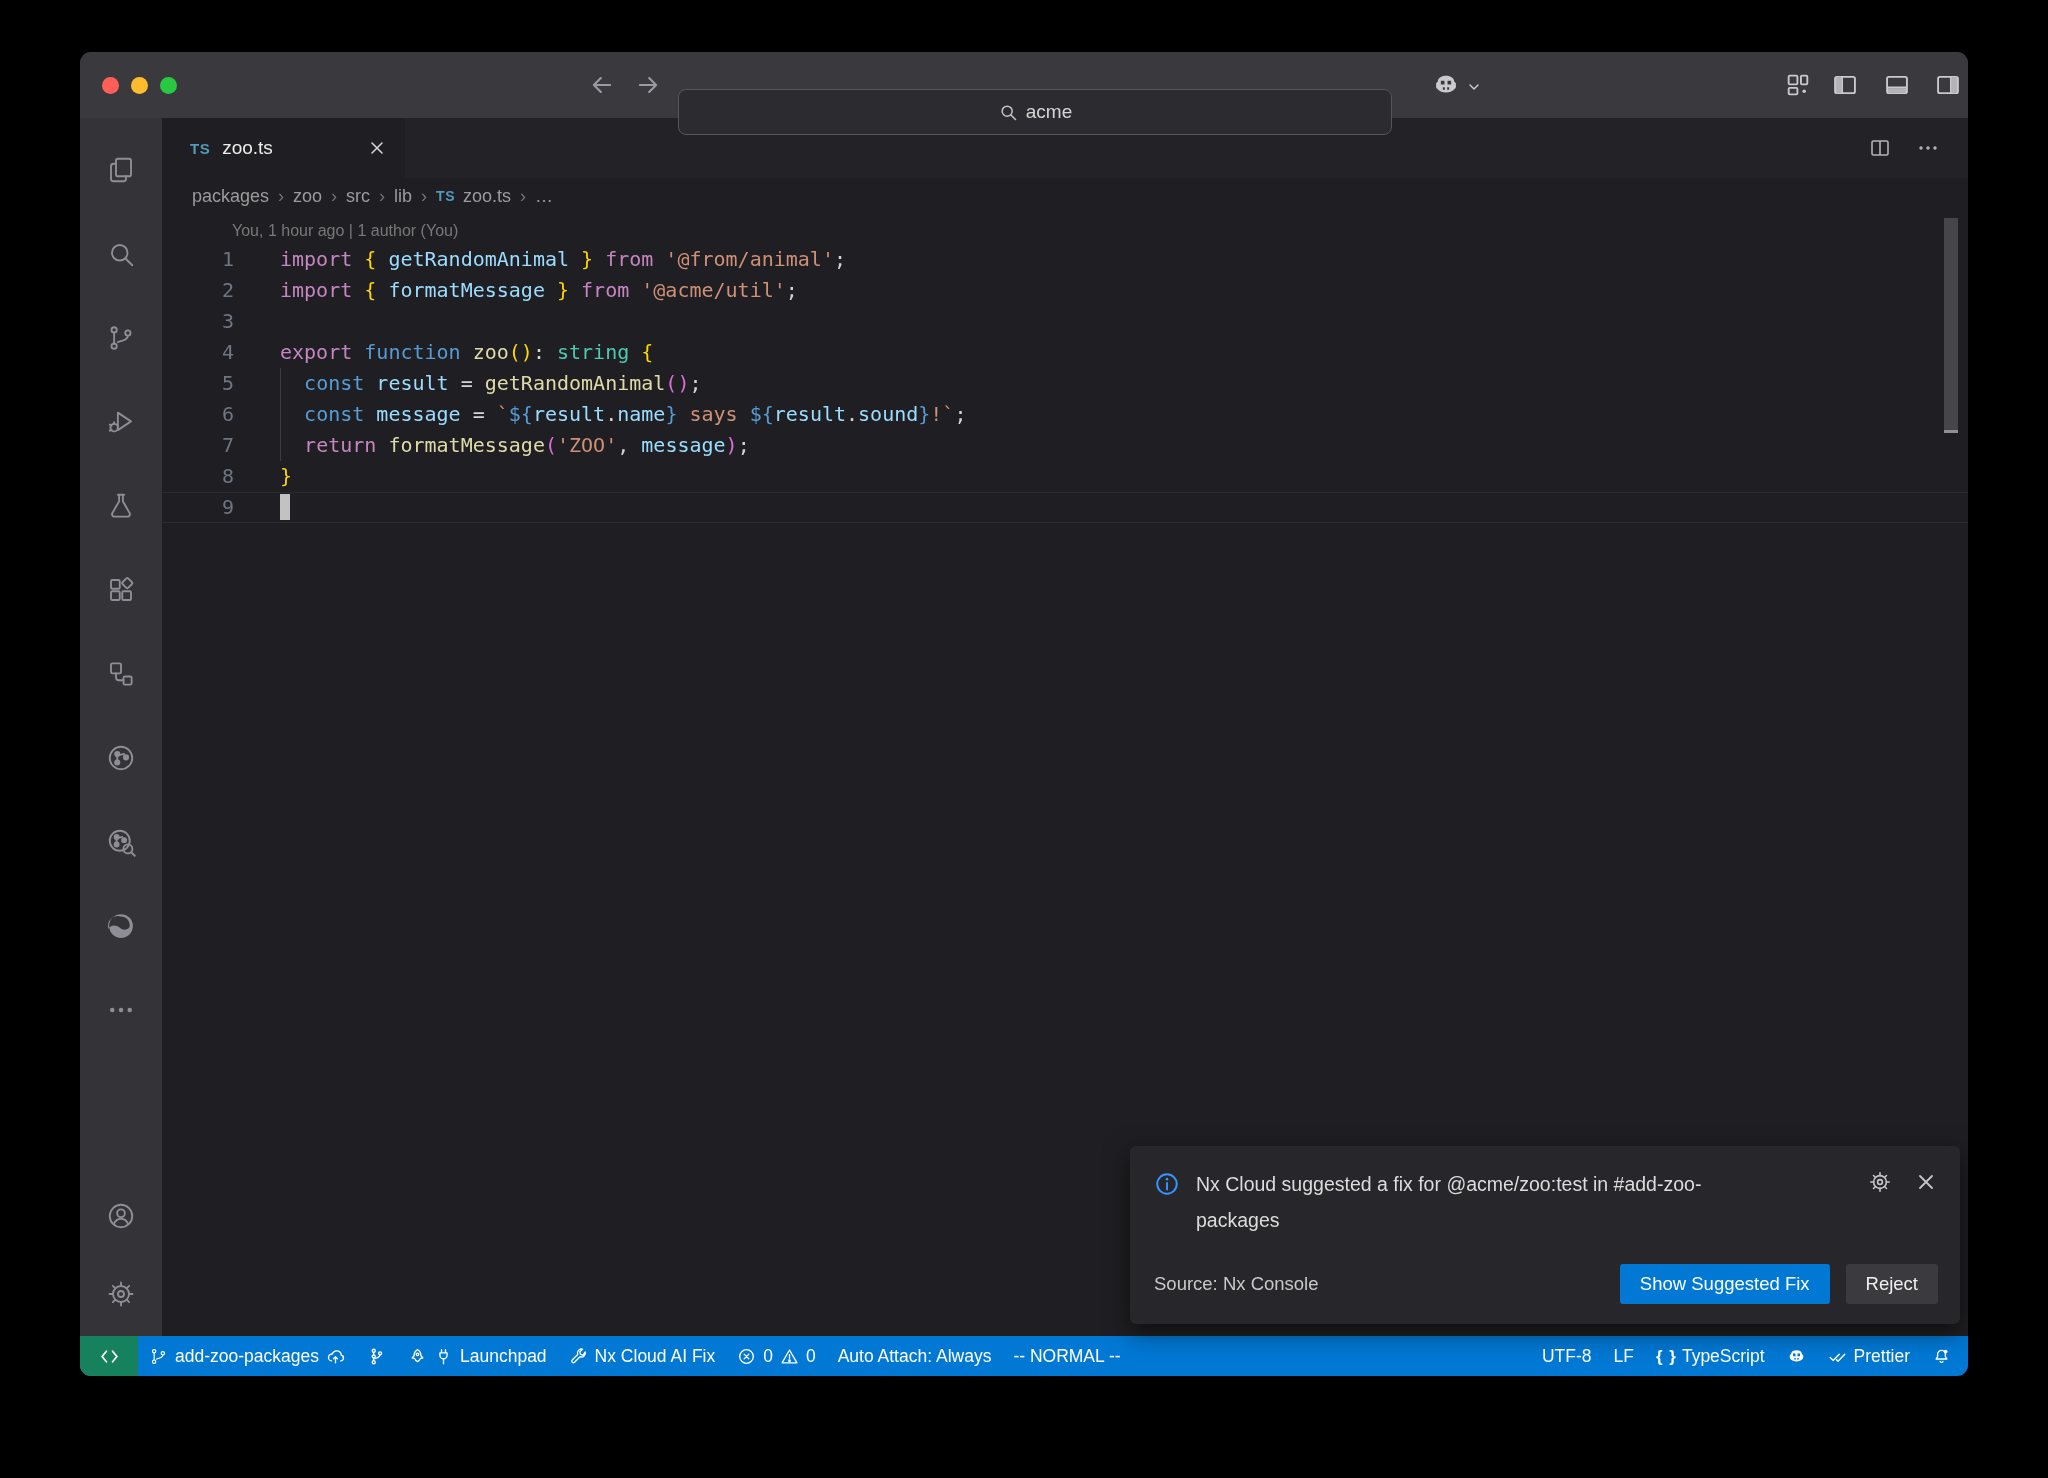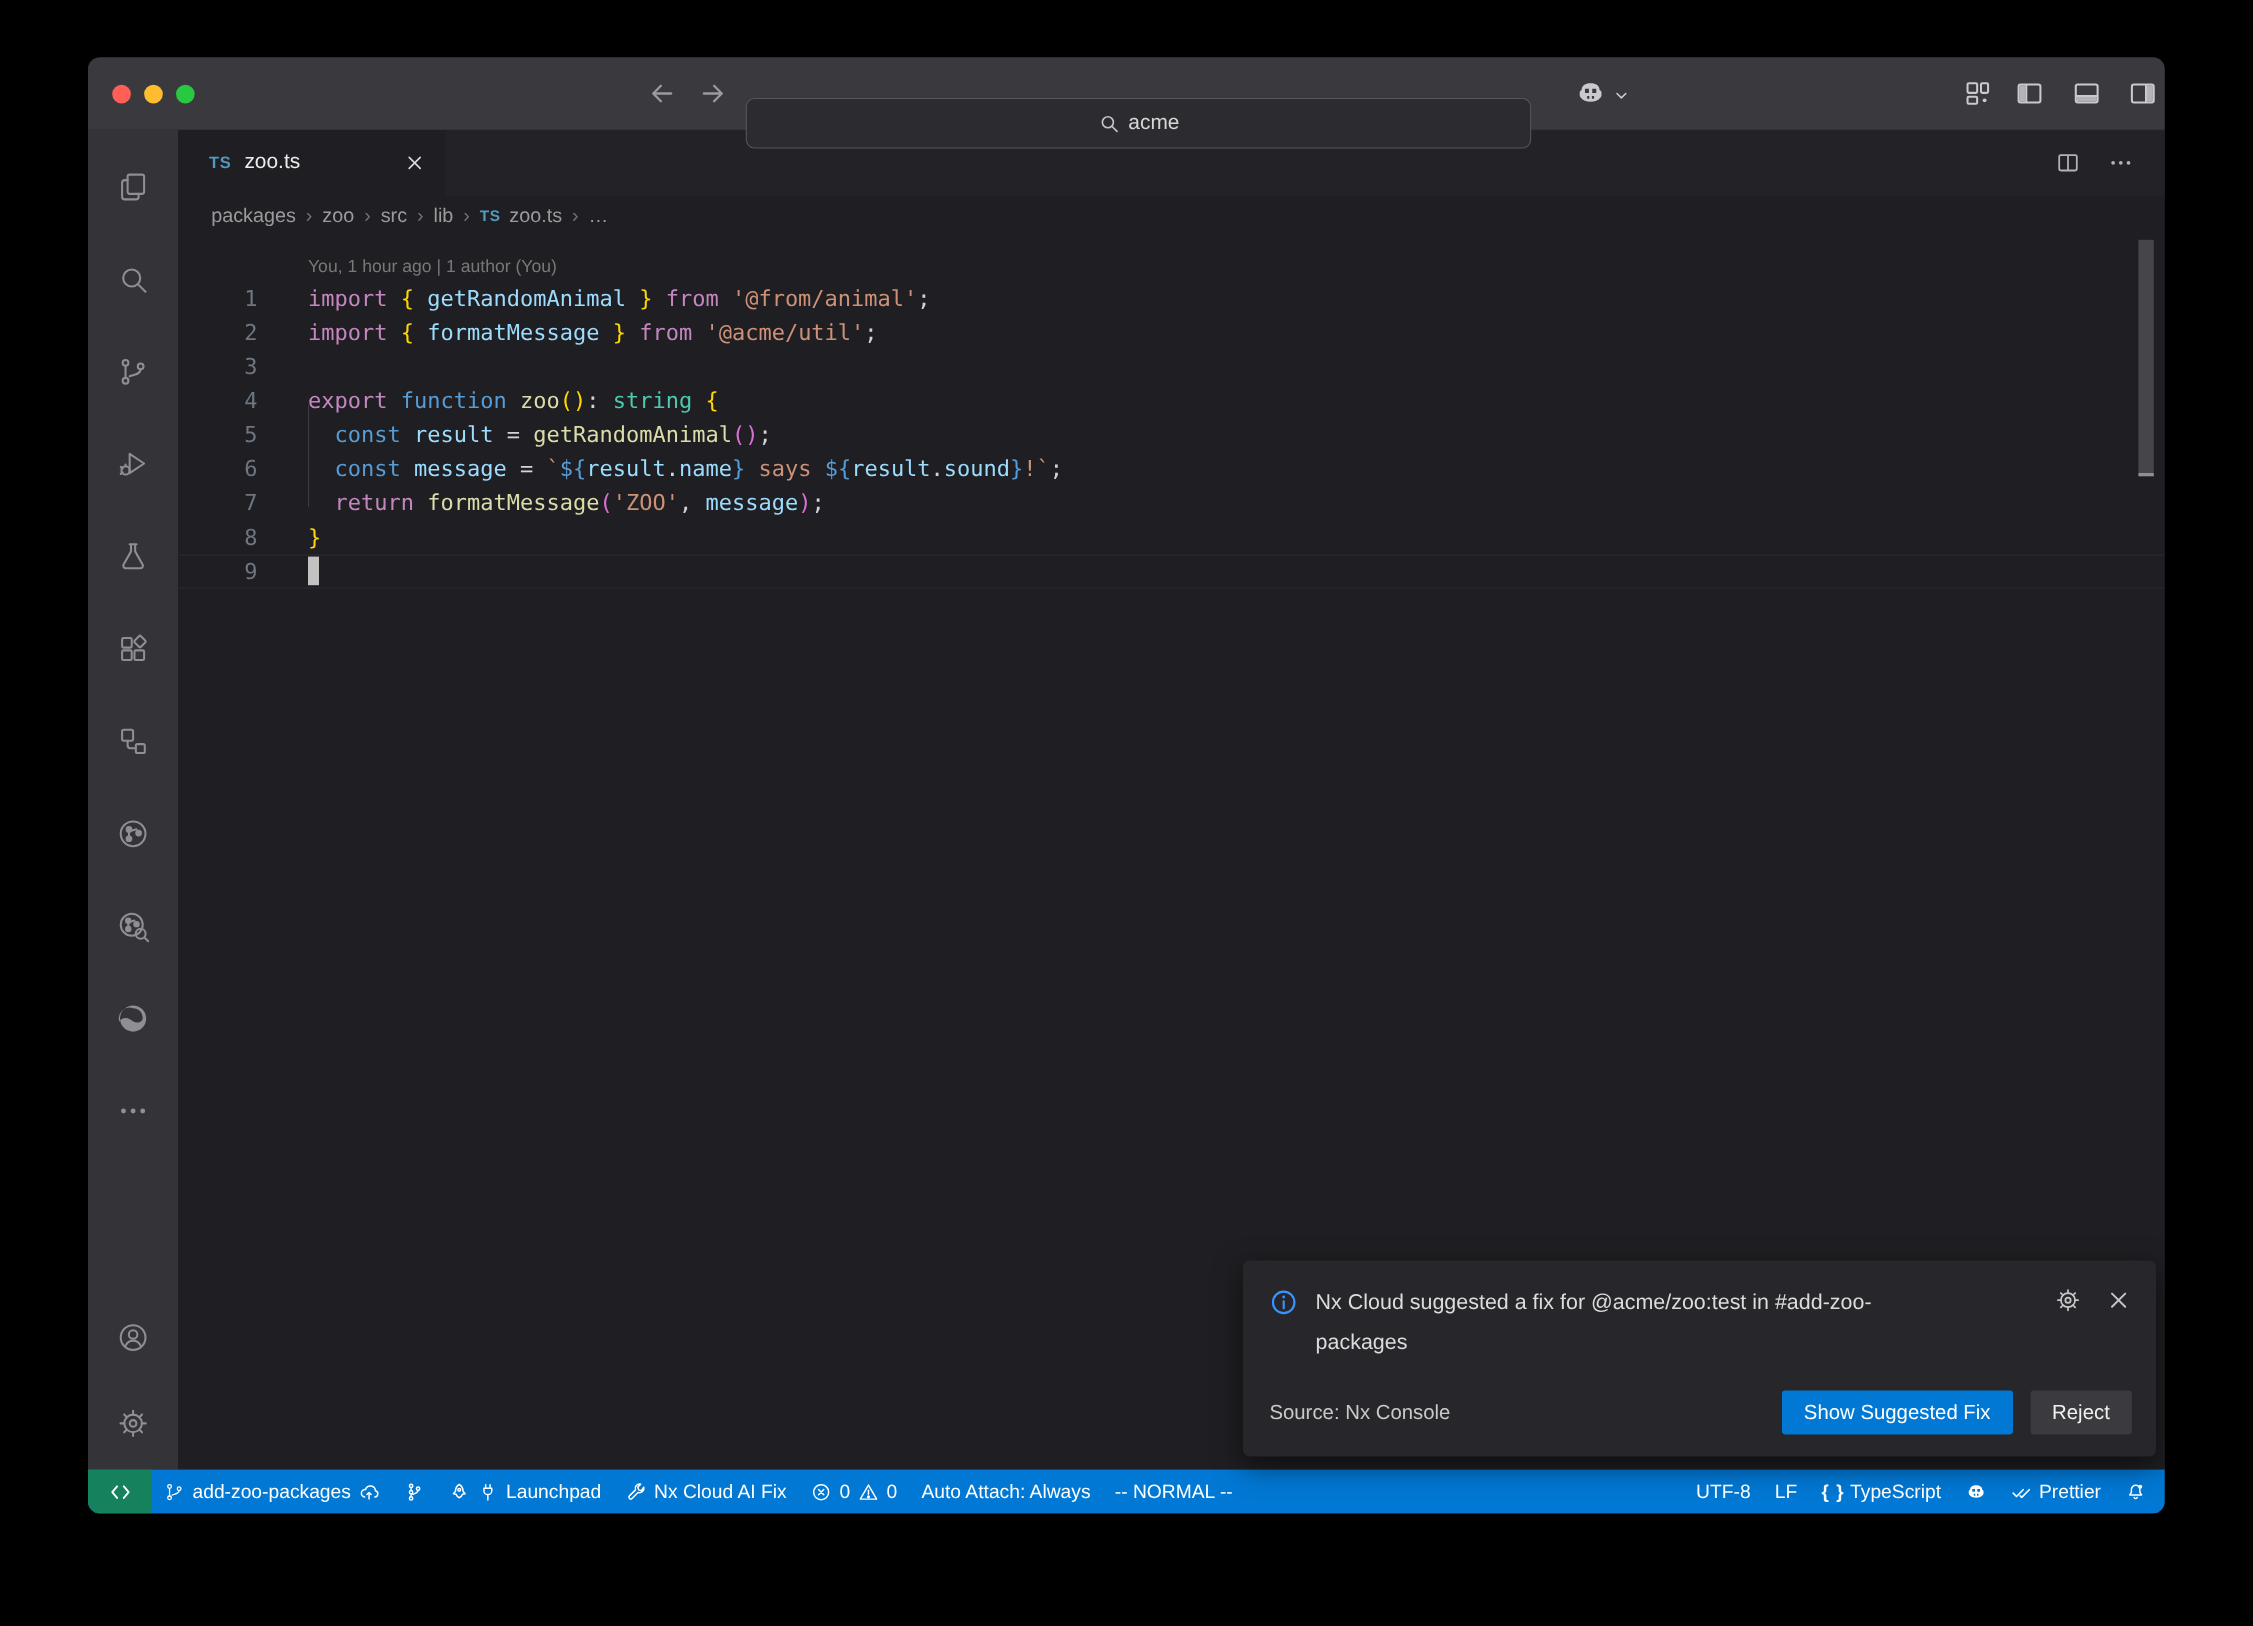--- a/index.html
+++ b/index.html
@@ -37,22 +37,22 @@
   .tab-close{margin-left:auto;width:20px;height:20px;color:#d8d8d8;}
   .editor-actions{margin-left:auto;display:flex;align-items:center;gap:24px;padding-right:28px;color:#b3b3b8;}
   .editor-actions .icn{width:24px;height:24px;}
   .breadcrumbs{height:36px;display:flex;align-items:center;padding-left:30px;gap:9px;
                color:#9b9b9d;font-size:18px;flex:0 0 auto;}
   .bc-sep{color:#737375;font-size:18px;}
   .bc-file{display:flex;align-items:center;gap:8px;}
   .bc-file .ts-badge{font-size:14px;}
   
   .codearea{flex:1;position:relative;overflow:hidden;font-family:"DejaVu Sans Mono",monospace;}
-  .blame{height:26px;line-height:26px;padding-left:118px;color:#787878;font-size:16px;
-         font-family:"Liberation Sans",sans-serif;margin-top:16px;}
+  .blame{height:26px;line-height:26px;padding-left:70px;color:#787878;font-size:16px;
+         font-family:"Liberation Sans",sans-serif;margin-top:4px;}
   .row{display:flex;height:31px;line-height:31px;font-size:20px;white-space:pre;}
   .row.cur{box-shadow:inset 0 1px 0 rgba(255,255,255,.055), inset 0 -1px 0 rgba(255,255,255,.055);}
   .ln{width:72px;text-align:right;color:#6e7681;flex:0 0 auto;}
   .codeline{padding-left:46px;}
   .tk-kw{color:#C586C0}.tk-kw2{color:#569CD6}.tk-type{color:#4EC9B0}.tk-fn{color:#DCDCAA}
   .tk-vr{color:#9CDCFE}.tk-str{color:#CE9178}.tk-b1{color:#FFD700}.tk-b2{color:#DA70D6}
   .tk-pn{color:#D4D4D4}.tk-tpl{color:#569CD6}
   .cursorblock{display:inline-block;width:10px;height:26px;background:#c2c2c2;vertical-align:middle;margin-top:-3px;}
   .indent-guide{position:absolute;left:118px;width:1px;background:#3c3c41;}
   .scroll-thumb{position:absolute;right:10px;top:4px;width:14px;height:212px;background:rgba(115,115,122,.45);}

